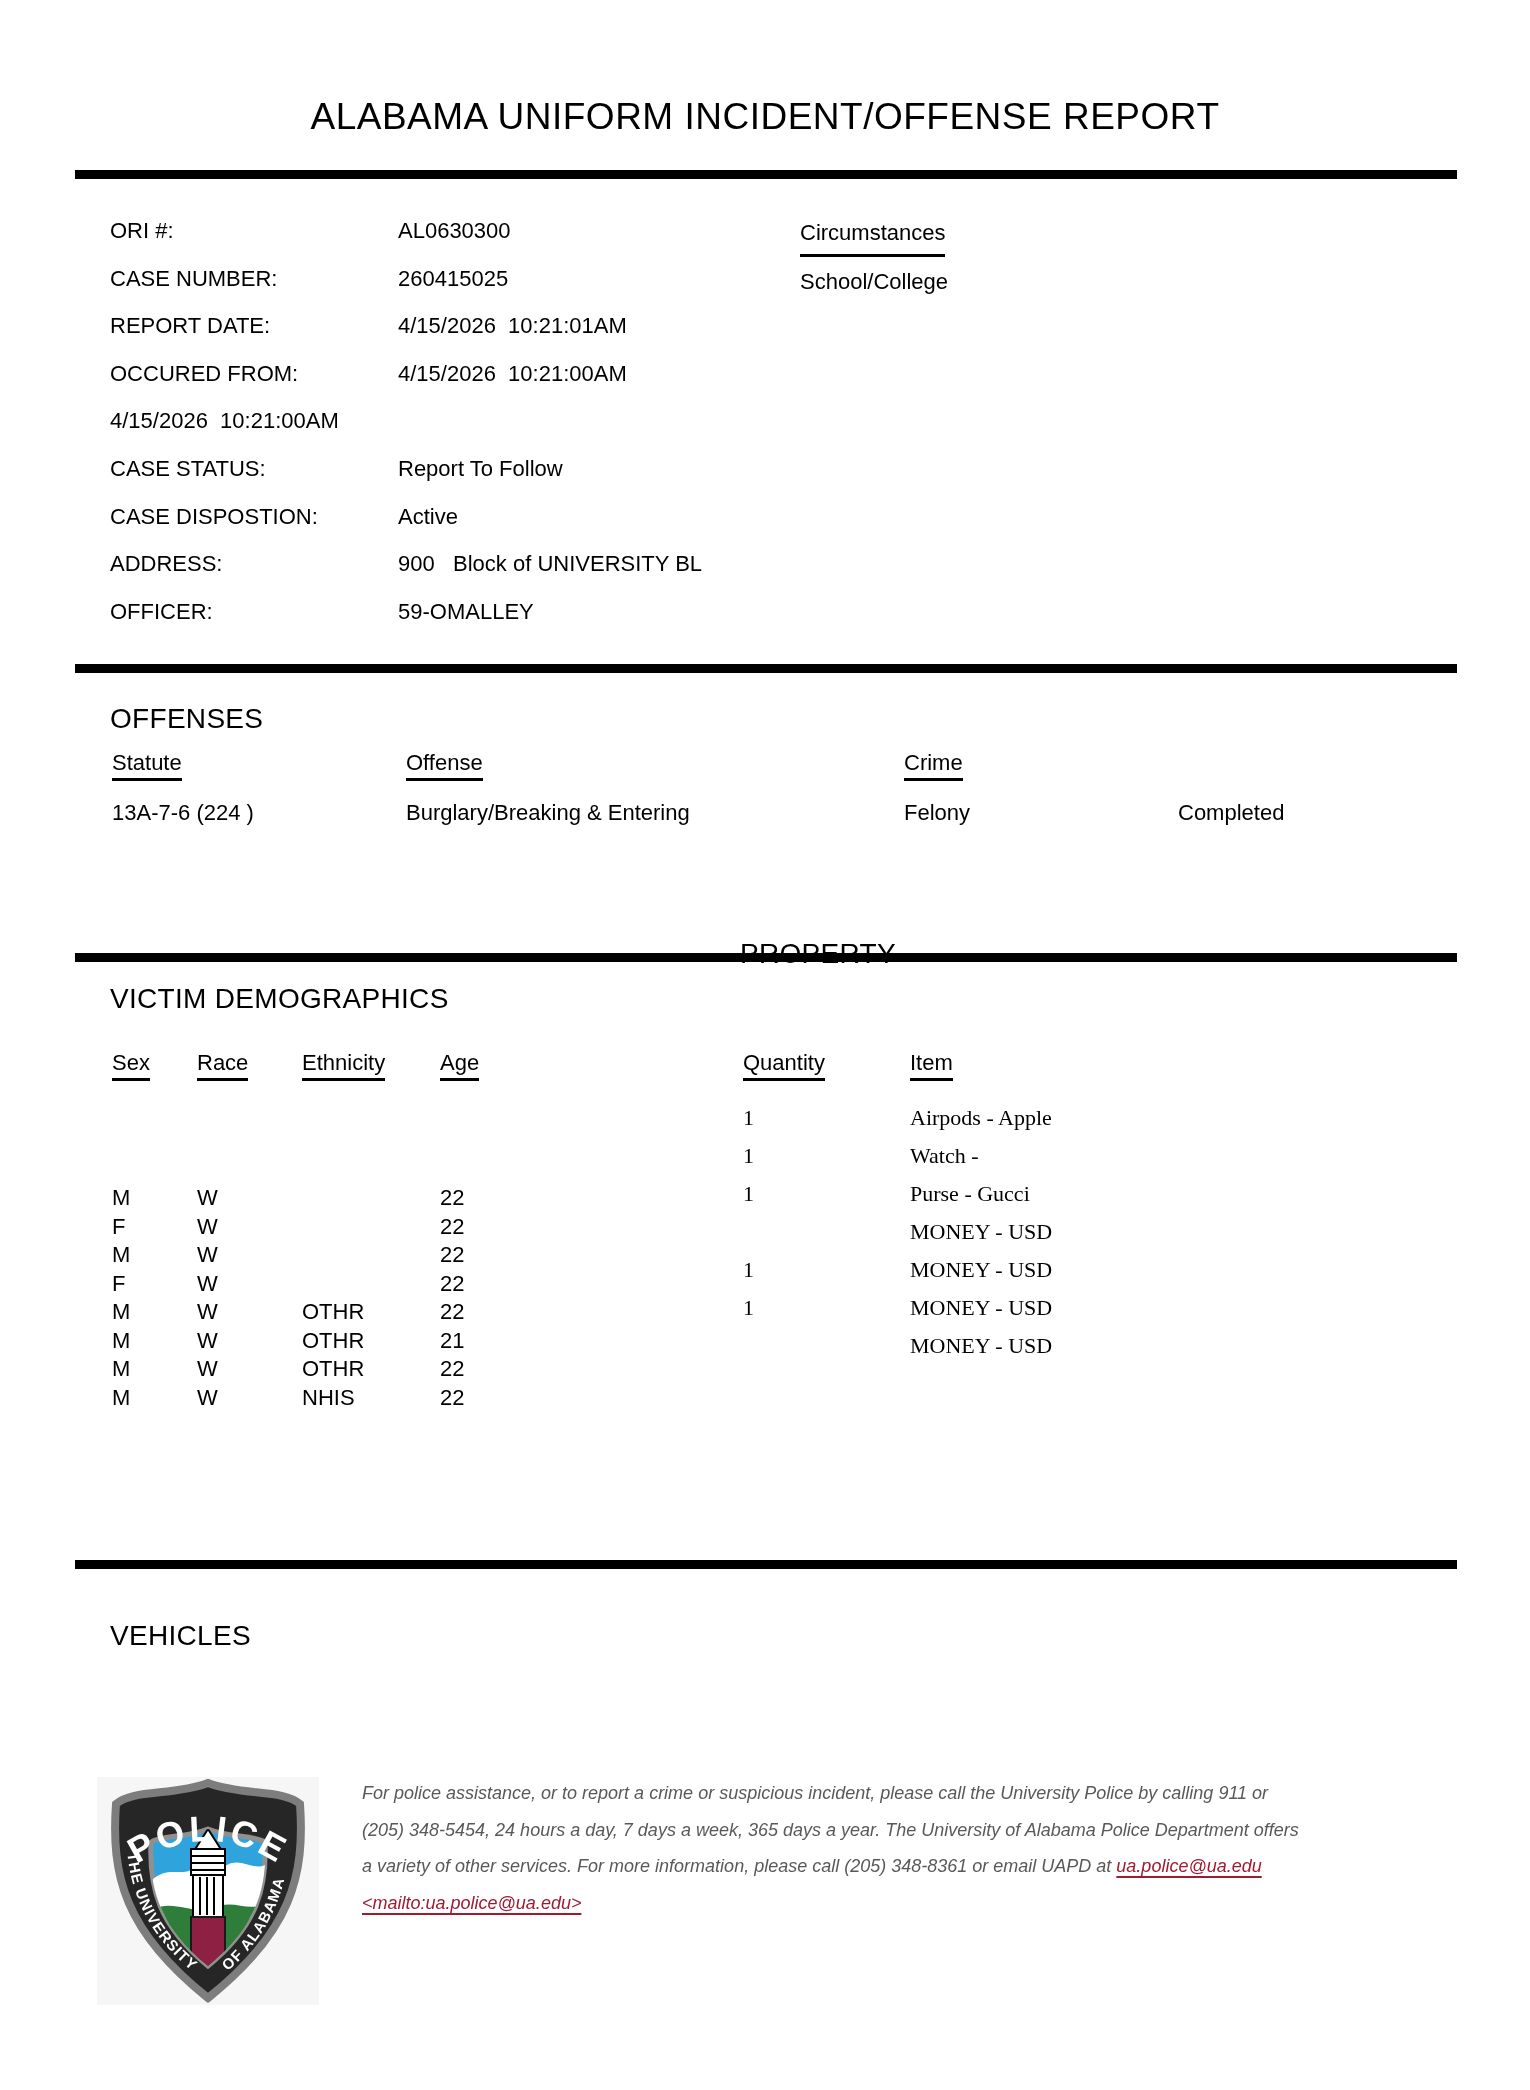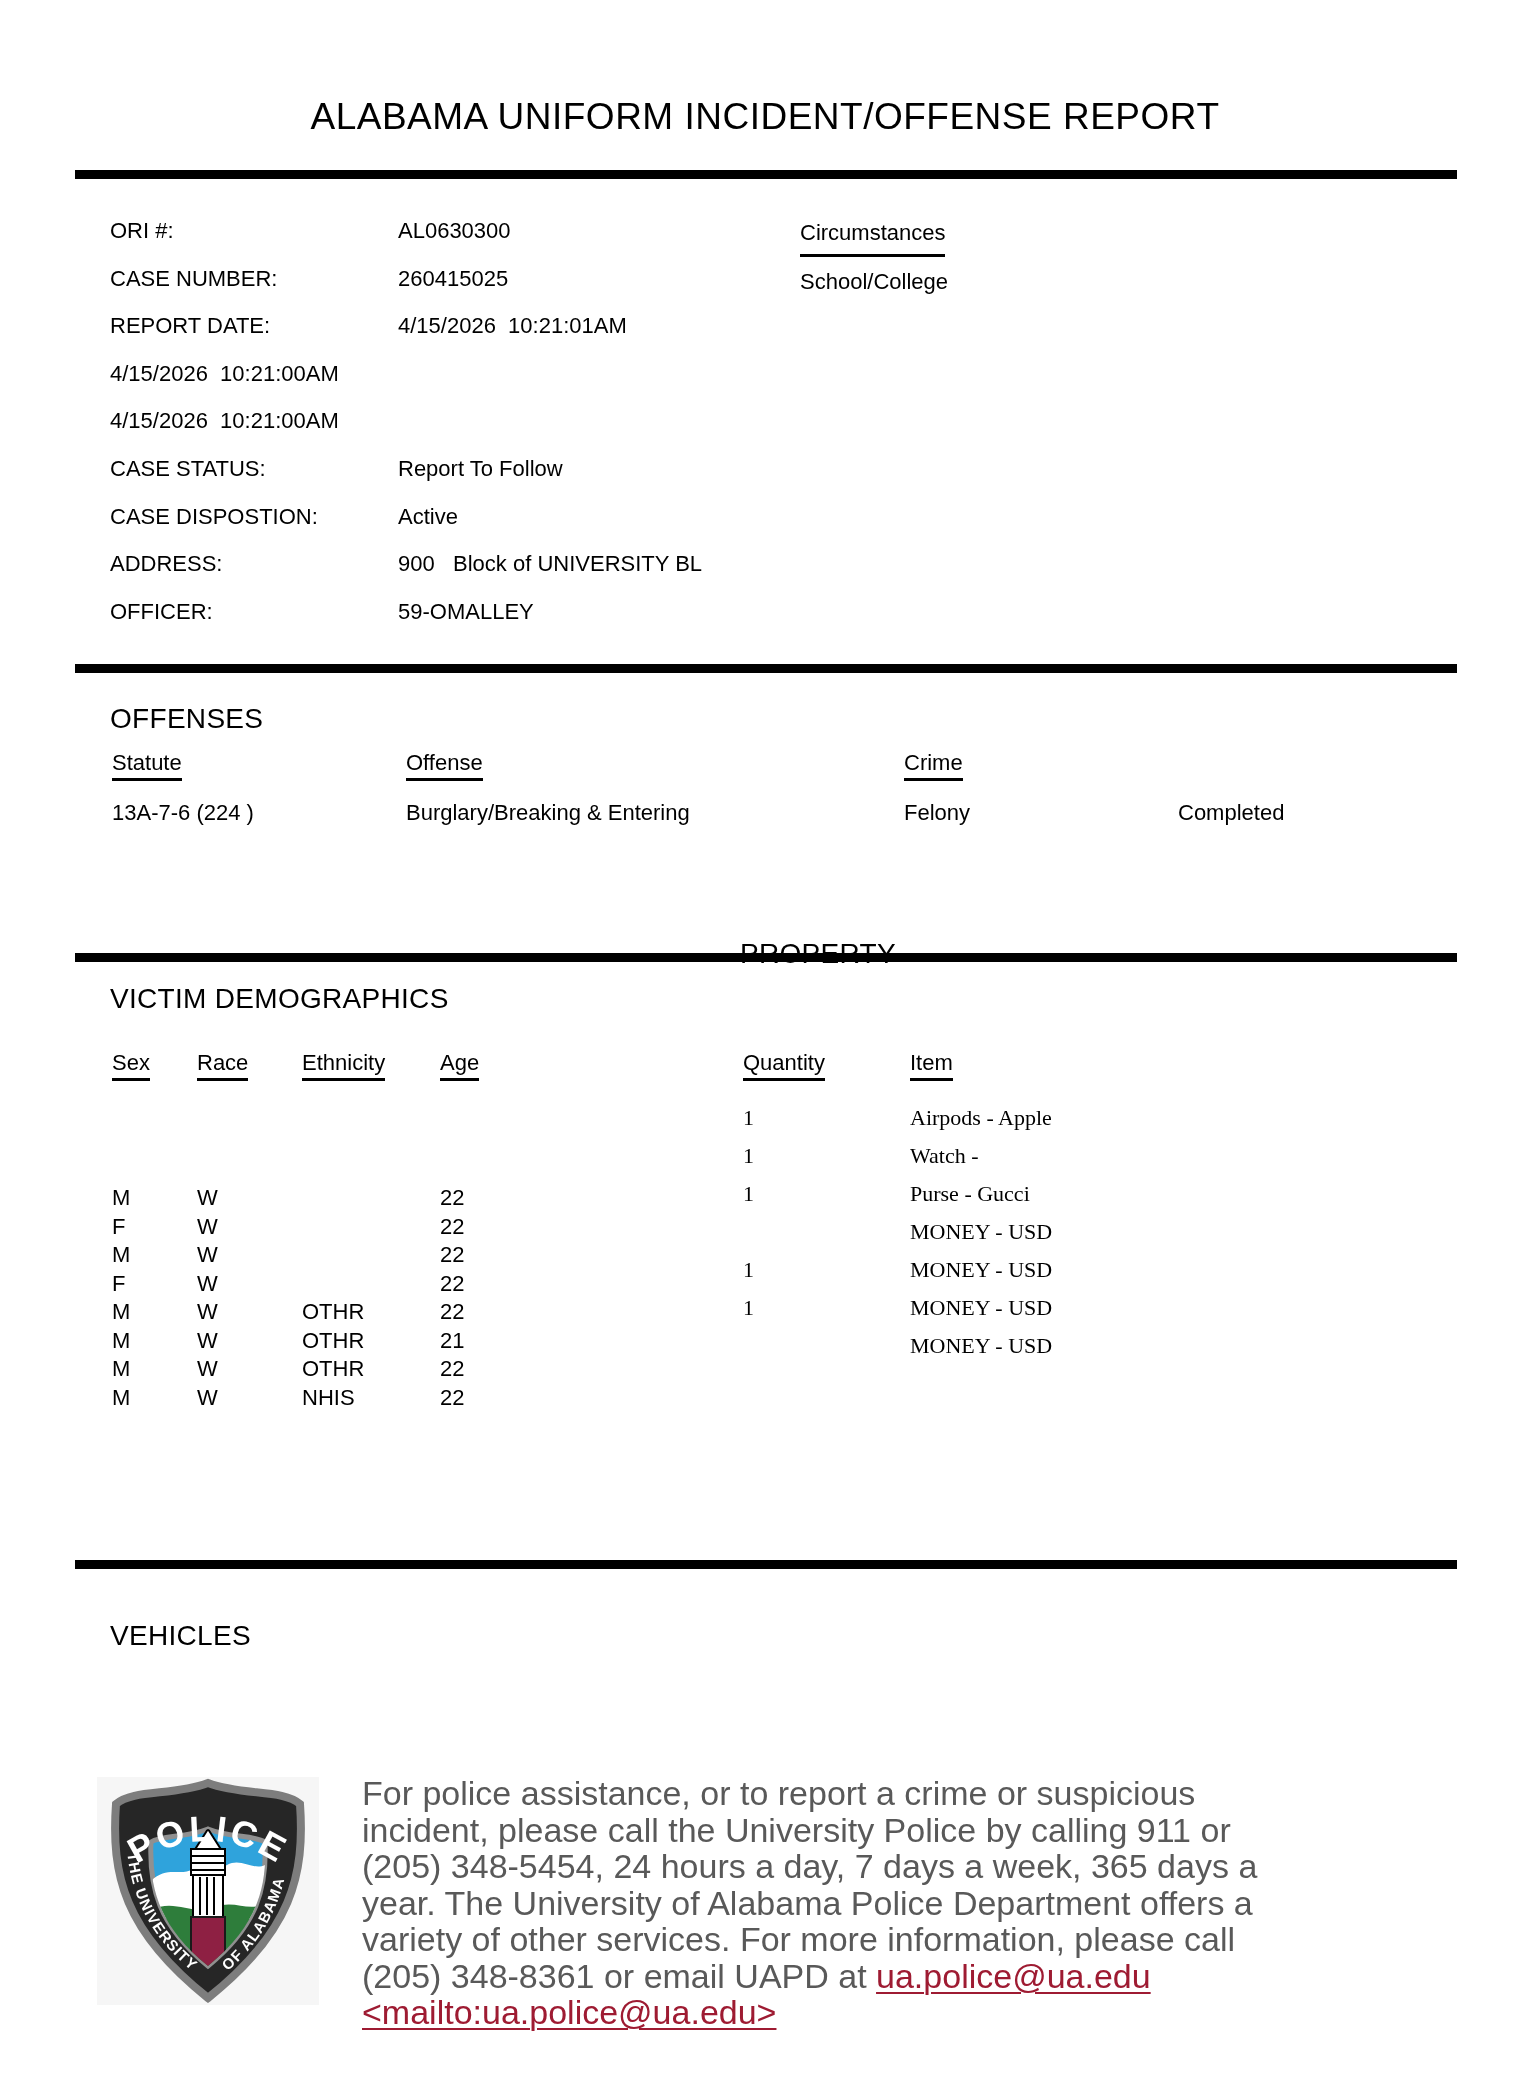--- a/index.html
+++ b/index.html
@@ -19,21 +19,21 @@
   .colhead{position:absolute;font-size:22px;}
   .colhead span{display:inline-block;border-bottom:3px solid #000;padding-bottom:2px;}
   .cell{position:absolute;font-size:22px;white-space:pre;}
   .vrow{position:absolute;left:112px;font-size:22px;white-space:nowrap;}
   .vrow .c-sex{display:inline-block;width:85px;}
   .vrow .c-race{display:inline-block;width:105px;}
   .vrow .c-eth{display:inline-block;width:138px;}
   .prow{position:absolute;left:743px;font-size:22px;white-space:nowrap;font-family:Liberation Serif, serif;}
   .prow .c-qty{display:inline-block;width:167px;}
   .footer-text{position:absolute;left:362px;top:1727px;width:940px;
-               font-size:34px;line-height:36.5px;color:#595959;}
+               font-size:18px;line-height:36.5px;color:#595959;font-style:italic;}
   .footer-text .link{color:#9E1B32;text-decoration:underline;
                      text-decoration-thickness:2px;text-underline-offset:4px;cursor:pointer;}
   .badge{position:absolute;left:97px;top:1729px;width:222px;height:228px;}
 </style>
 </head>
 <body>
 
 <div class="page">
 
   <div class="title">ALABAMA UNIFORM INCIDENT/OFFENSE REPORT</div>
@@ -46,20 +46,21 @@
       </div>
     <div class="frow">
         <span class="lab">CASE NUMBER:</span>
         <span class="val">260415025</span>
       </div>
     <div class="frow">
         <span class="lab">REPORT DATE:</span>
         <span class="val">4/15/2026  10:21:01AM</span>
       </div>
     <div class="frow">
+        <span class="lab">OCCURED FROM:</span>
         <span class="val">4/15/2026  10:21:00AM</span>
       </div>
     <div class="frow">
         <span class="val">4/15/2026  10:21:00AM</span>
       </div>
     <div class="frow">
         <span class="lab">CASE STATUS:</span>
         <span class="val">Report To Follow</span>
       </div>
     <div class="frow">

